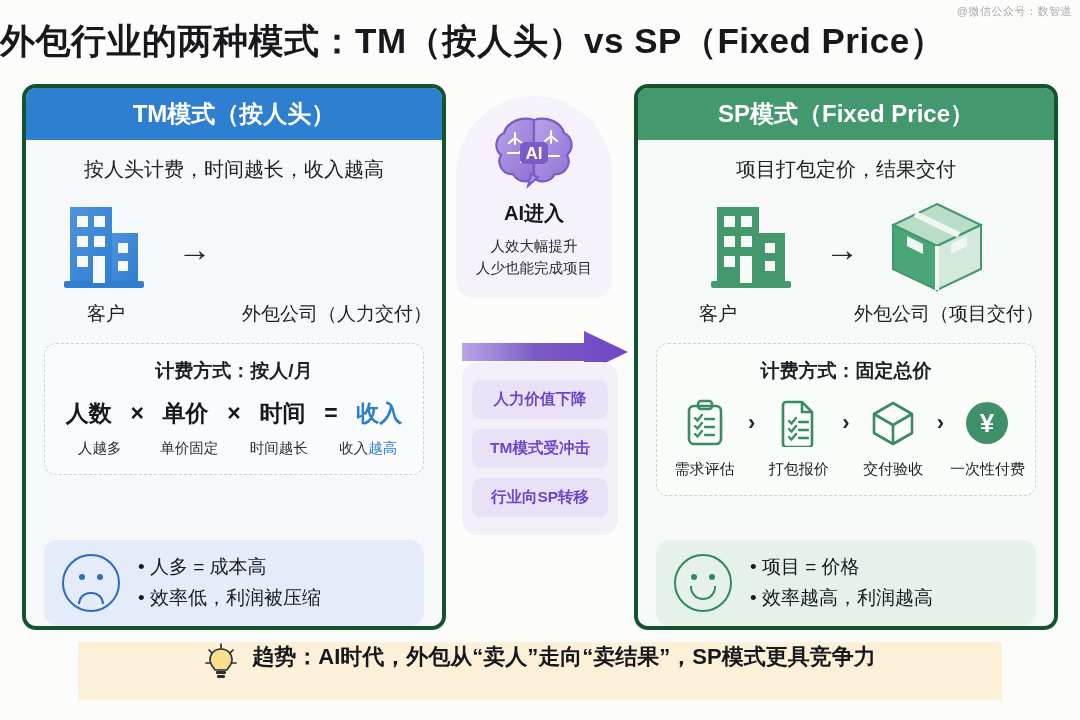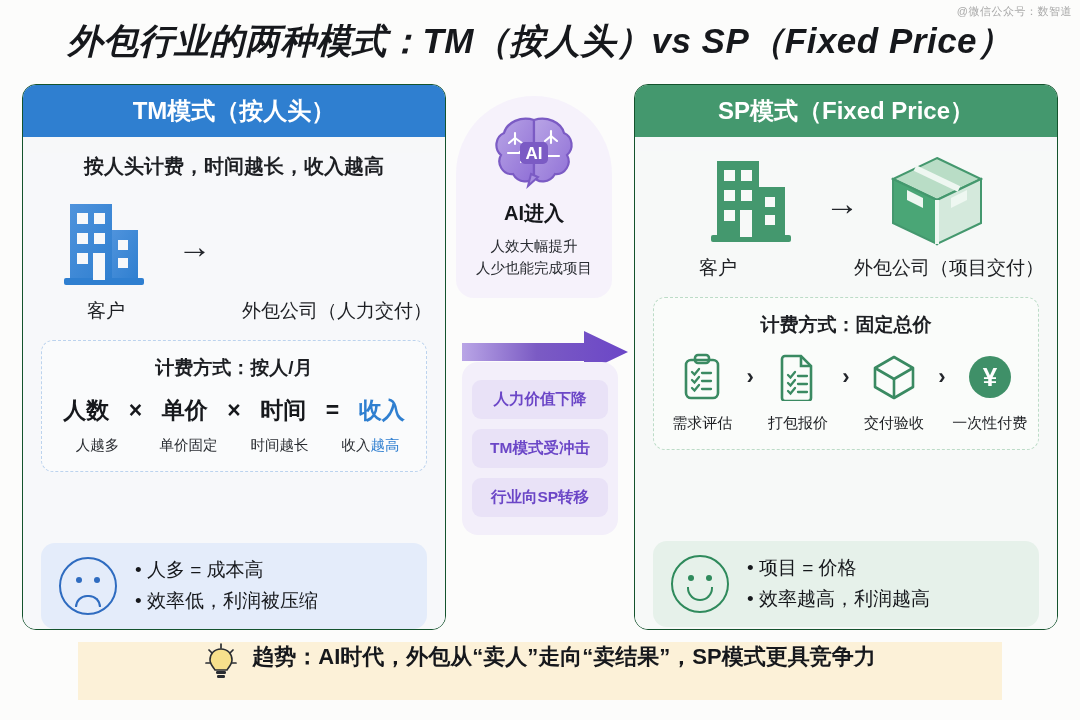--- a/index.html
+++ b/index.html
@@ -17,35 +17,34 @@
 
   
   .watermark {
     position: absolute; top: 4px; right: 8px;
     font-size: 11px; color: #a9a9a9; letter-spacing: .5px;
     white-space: nowrap;
   }
 
   
   .title {
-    position: absolute; top: 18px; left: 0; width: 1080px;
+    position: absolute; top: 18px; left: 0; width: 920px;
     text-align: center;
     font-size: 35px; font-weight: bold; color: #16181c;
     letter-spacing: .5px;
     white-space: nowrap;
-    font-style: italic;
   }
 
   
   .panel {
     position: absolute;
     border-radius: 14px;
     overflow: hidden;
     background: #f7f8f9;
-    border: 1px solid #14532d;
+    border: 4px solid #14532d;
   }
   .panel-left  { left: 22px;  top: 84px; width: 424px; height: 546px; }
   .panel-right { left: 634px; top: 84px; width: 424px; height: 546px; }
 
   .panel-head {
     height: 52px; line-height: 52px;
     text-align: center;
     font-size: 24px; font-weight: bold; color: #ffffff;
     white-space: nowrap;
   }
@@ -55,21 +54,21 @@
   .panel-body {
     position: relative;
     height: calc(100% - 52px);
     background: #f7f8f9;
   }
   .panel-left .panel-body  { background: #f7f8fa; }
   .panel-right .panel-body { background: #f7f9f8; }
 
   .subtitle {
     text-align: center;
-    font-size: 20px; color: #1d1f23; font-weight: 700;
+    font-size: 20px; color: #1d1f23; font-weight: 400;
     margin-top: 16px;
     white-space: nowrap;
   }
 
   
   .flow-row {
     display: flex; align-items: center; justify-content: center;
     gap: 26px; margin-top: 14px; height: 104px;
   }
   .flow-arrow { font-size: 34px; color: #23262b; font-weight: bold; line-height: 1; }
@@ -364,20 +363,21 @@
   <div class="mid-card2">
     <div class="chip">人力价值下降</div>
     <div class="chip">TM模式受冲击</div>
     <div class="chip">行业向SP转移</div>
   </div>
 
   <div class="panel panel-right">
     <div class="panel-head head-green">SP模式（Fixed Price）</div>
     <div class="panel-body">
 
+      <div class="subtitle">项目打包定价，结果交付</div>
 
       <div class="flow-row">
         <span>
           <svg width="96" height="92" viewBox="0 0 96 92">
             <rect x="14" y="6" width="42" height="76" fill="#44986e"></rect>
             <rect x="56" y="32" width="26" height="50" fill="#44986e"></rect>
             <rect x="8" y="80" width="80" height="7" rx="2" fill="#44986e"></rect>
             <g fill="#f7f9f8">
               <rect x="21" y="15" width="11" height="11"></rect>
               <rect x="38" y="15" width="11" height="11"></rect>

